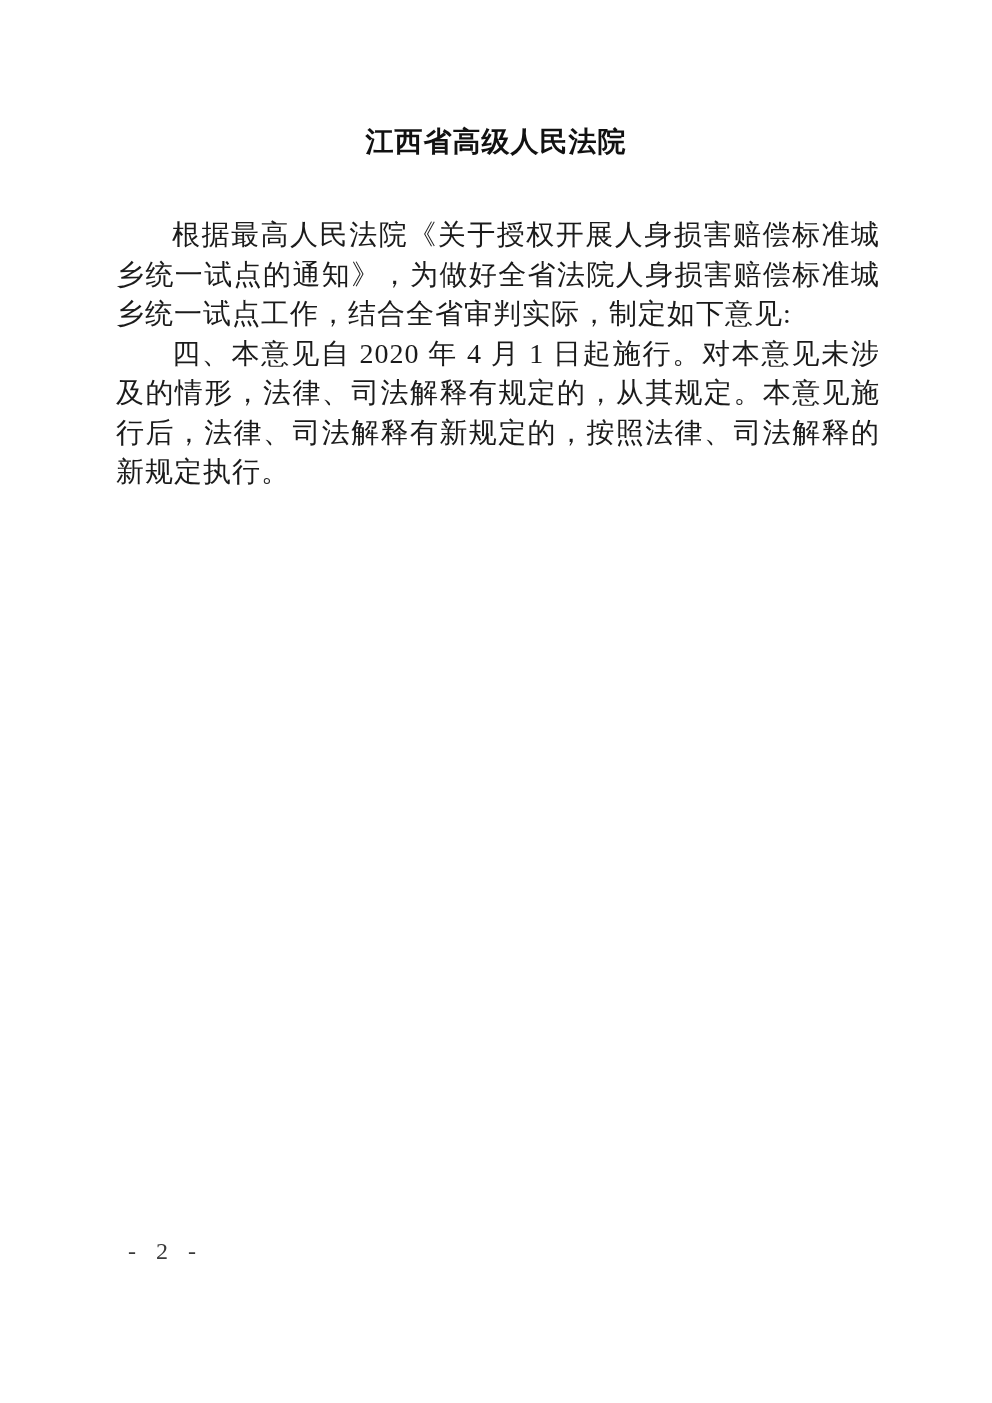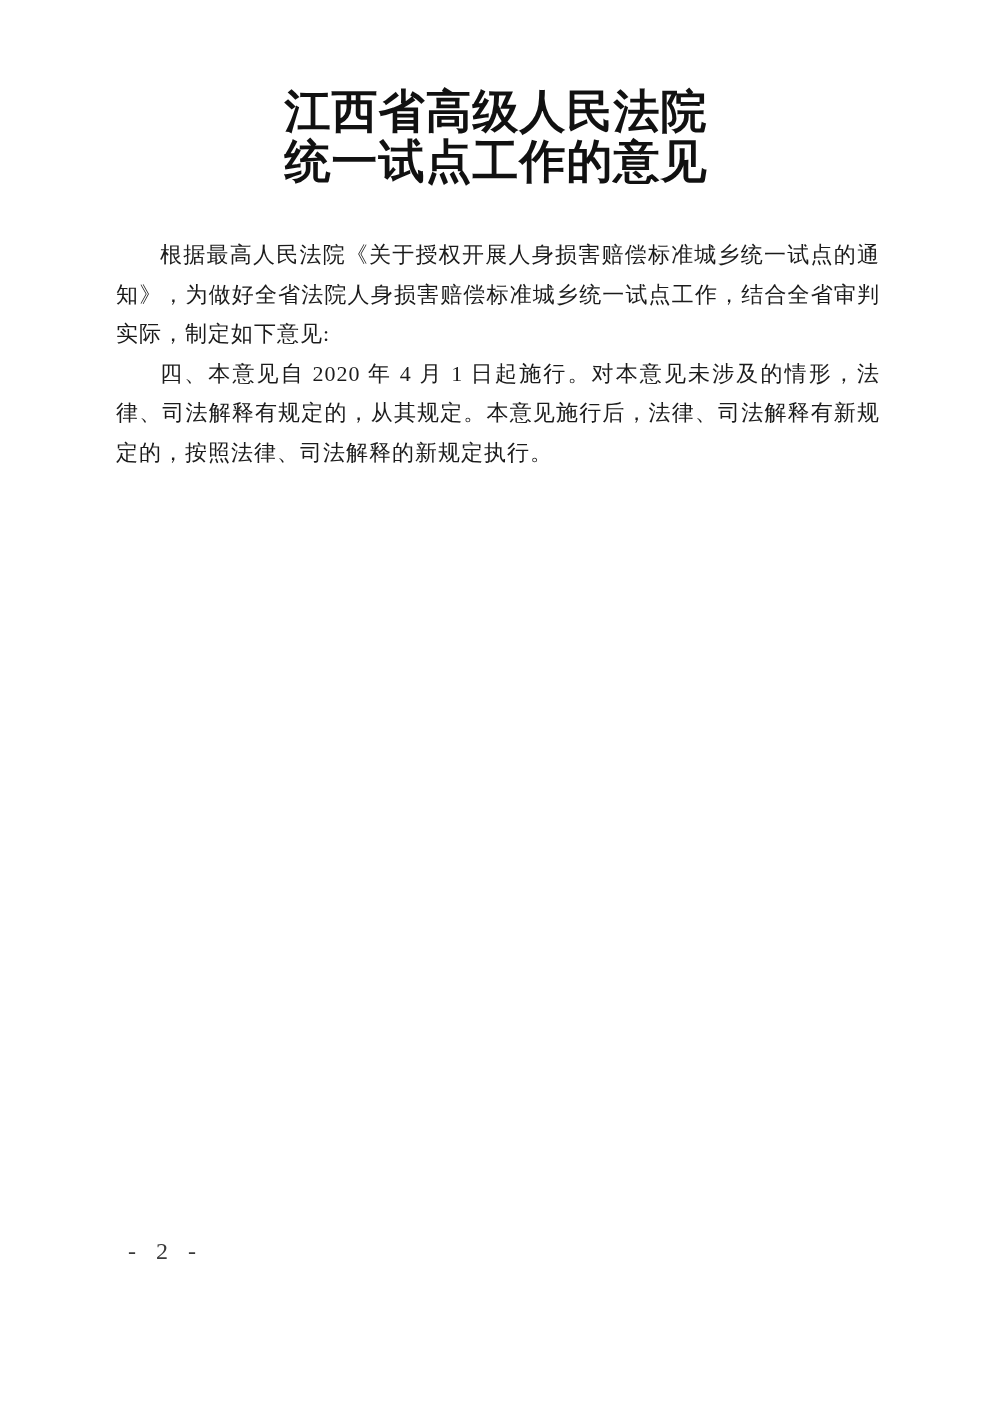--- a/index.html
+++ b/index.html
@@ -12,35 +12,35 @@
     width: 992px;
     height: 1403px;
     margin: 0 auto;
     background: #ffffff;
     color: #1b1b1b;
     font-family: "Liberation Serif", "DejaVu Serif", serif;
     overflow: hidden;
   }
   .doc-title {
     margin: 0;
-    padding-top: 87px;
+    padding-top: 117px;
     text-align: center;
-    font-size: 46px;
+    font-size: 28px;
     line-height: 50px;
     font-weight: bold;
     letter-spacing: 1px;
     color: #111111;
   }
   .title-line {
     display: block;
   }
   .doc-body {
     margin-top: 48px;
     padding: 0 112px 0 116px;
-    font-size: 22px;
+    font-size: 28px;
     line-height: 39.5px;
     letter-spacing: 1px;
     text-align: justify;
     color: #1b1b1b;
   }
   .para {
     margin: 0;
     text-indent: 2em;
   }
   .page-number {
@@ -53,21 +53,20 @@
     font-family: "Liberation Serif", "DejaVu Serif", serif;
   }
 </style>
 </head>
 <body>
 
 <div class="page">
 
   <h1 class="doc-title">
     <span class="title-line">江西省高级人民法院</span>
-    <span class="title-line">统一试点工作的意见</span>
   </h1>
 
   <div class="doc-body">
     <p class="para">根据最高人民法院《关于授权开展人身损害赔偿标准城乡统一试点的通知》，为做好全省法院人身损害赔偿标准城乡统一试点工作，结合全省审判实际，制定如下意见:</p>
     <p class="para">四、本意见自 2020 年 4 月 1 日起施行。对本意见未涉及的情形，法律、司法解释有规定的，从其规定。本意见施行后，法律、司法解释有新规定的，按照法律、司法解释的新规定执行。</p>
   </div>
 
   <div class="page-number">- 2 -</div>
 
 </div>

